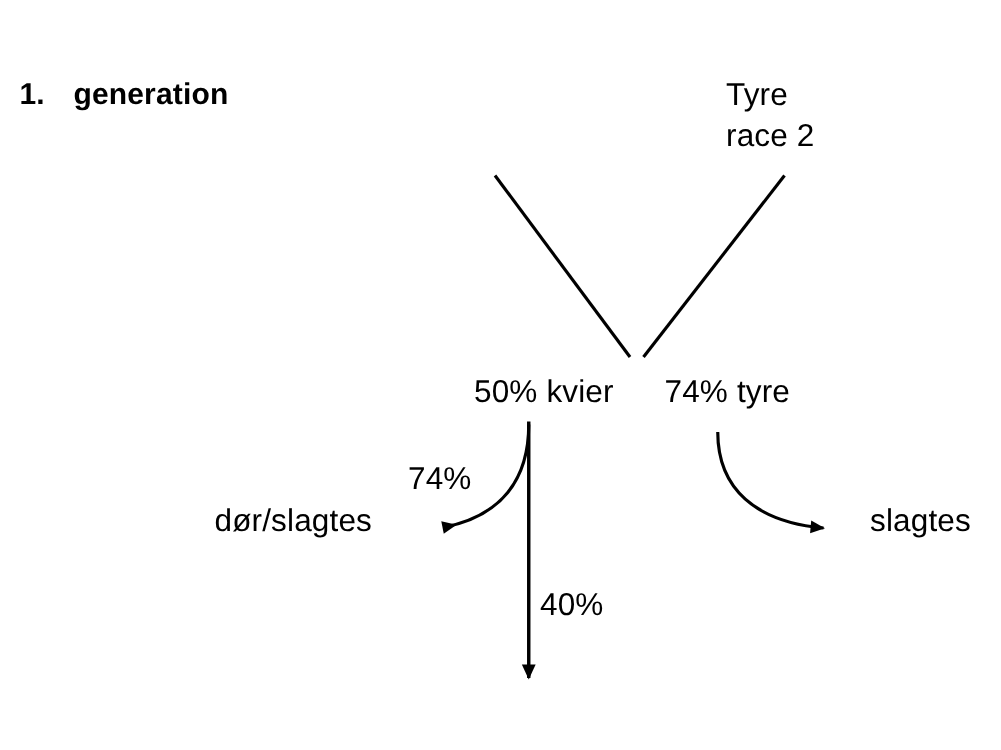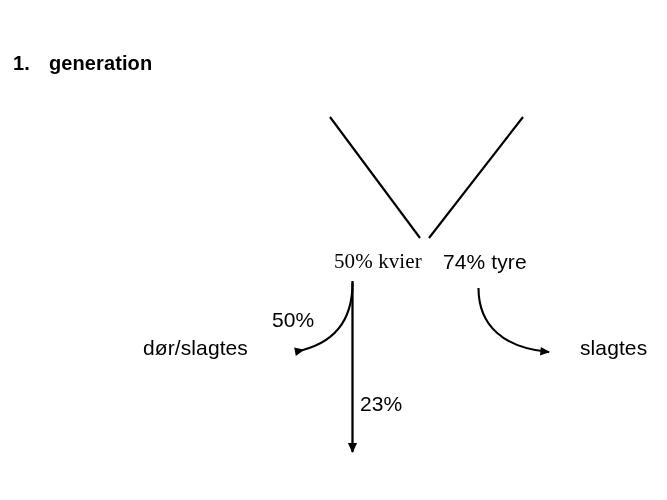--- a/index.html
+++ b/index.html
@@ -46,23 +46,22 @@
   }
   #parent-dam {
     left: 272px;
     top: 50px;
   }
   #parent-sire {
     left: 484px;
     top: 50px;
   }
   #offspring-heifers {
-    left: 334px;
+    left: 316px;
     top: 248px;
-    font-family: Liberation Serif, serif;
   }
   #offspring-bulls {
     left: 443px;
     top: 248px;
   }
   #pct-25 {
     left: 272px;
     top: 306px;
   }
   #pct-75 {
@@ -104,26 +103,27 @@
 
     <line x1="352.5" y1="281" x2="352.5" y2="452" stroke="#000000" stroke-width="2.3" marker-end="url(#arrow-down)"></line>
 
     <path d="M 478.5,288 C 478.5,326 504,348 549,352" fill="none" stroke="#000000" stroke-width="2.1" marker-end="url(#arrow-right)"></path>
   </svg>
 
   <div class="lbl lbl-bold" id="generation-label"><span id="gen-num">1.</span><span>generation</span></div>
 
   <div class="lbl" id="parent-dam"><br></div>
 
+  <div class="lbl" id="parent-sire"><span>Tyre</span><br><span>race 2</span></div>
 
   <div class="lbl" id="offspring-heifers">50% kvier</div>
 
   <div class="lbl" id="offspring-bulls">74% tyre</div>
 
-  <div class="lbl" id="pct-25">50%</div>
+  <div class="lbl" id="pct-25">74%</div>
 
-  <div class="lbl" id="pct-75">23%</div>
+  <div class="lbl" id="pct-75">40%</div>
 
   <div class="lbl" id="outcome-left">dør/slagtes</div>
 
   <div class="lbl" id="outcome-right">slagtes</div>
 
 </div>
 
 </body></html>

